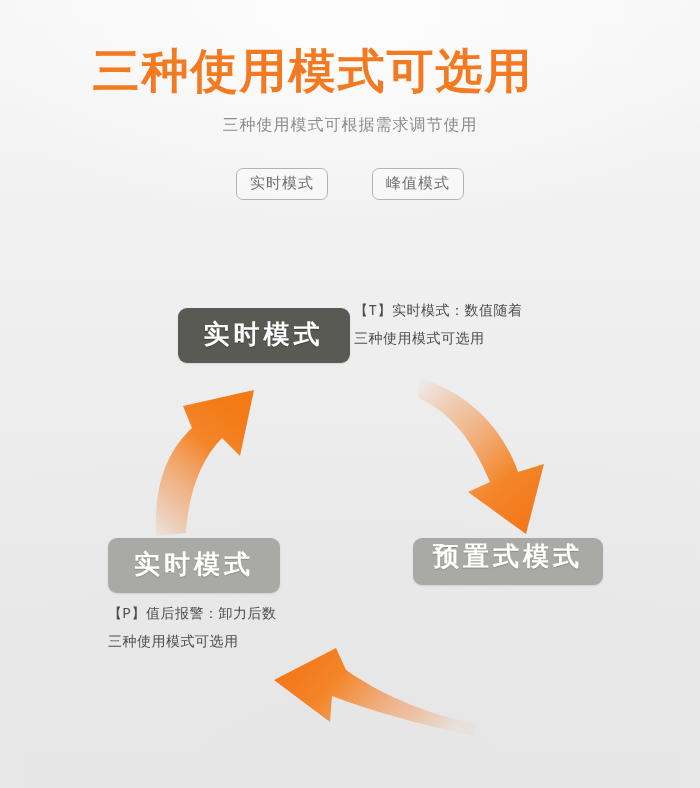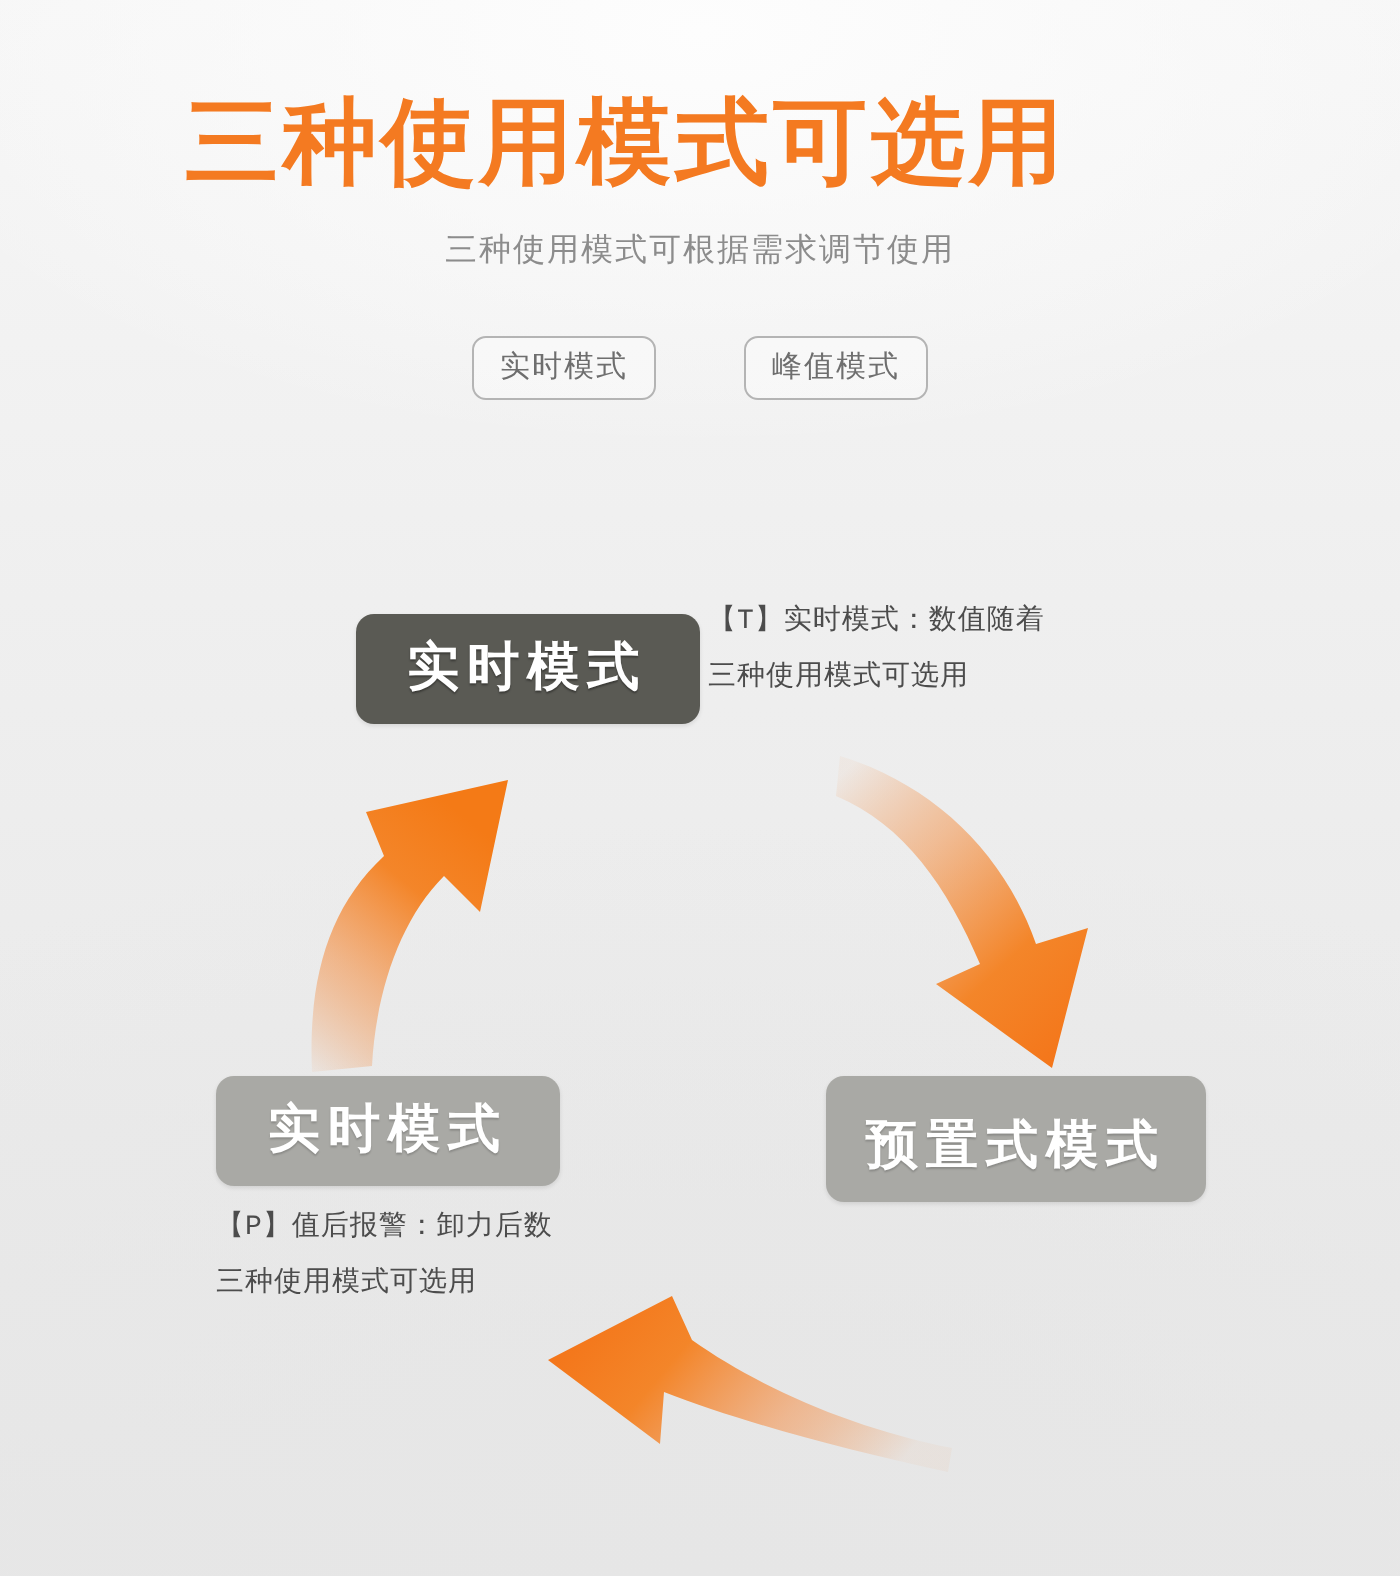--- a/index.html
+++ b/index.html
@@ -99,21 +99,21 @@
     color: #4c4c4c;
     letter-spacing: 0.5px;
     white-space: nowrap;
   }
 
   #node-top       { top: 290px; left: 0; width: 700px; text-align: center; }
   #node-top .node-desc { text-align: left; display: inline-block; }
 
   #node-left      { top: 538px; left: 108px; text-align: left; }
   #node-right     { top: 538px; left: 413px; text-align: left; }
-  #node-right .node-badge { padding: 17px 20px 11px 20px; }
+  #node-right .node-badge { padding: 1px 20px 11px 20px; }
 
   
   .arrow { position: absolute; pointer-events: none; }
   #arrow-left   { left: 148px; top: 378px;  width: 130px; height: 160px; }
   #arrow-right  { left: 418px; top: 376px;  width: 175px; height: 160px; }
   #arrow-bottom { left: 258px; top: 638px;  width: 220px; height: 110px; }
 </style>
 </head>
 <body>
 

